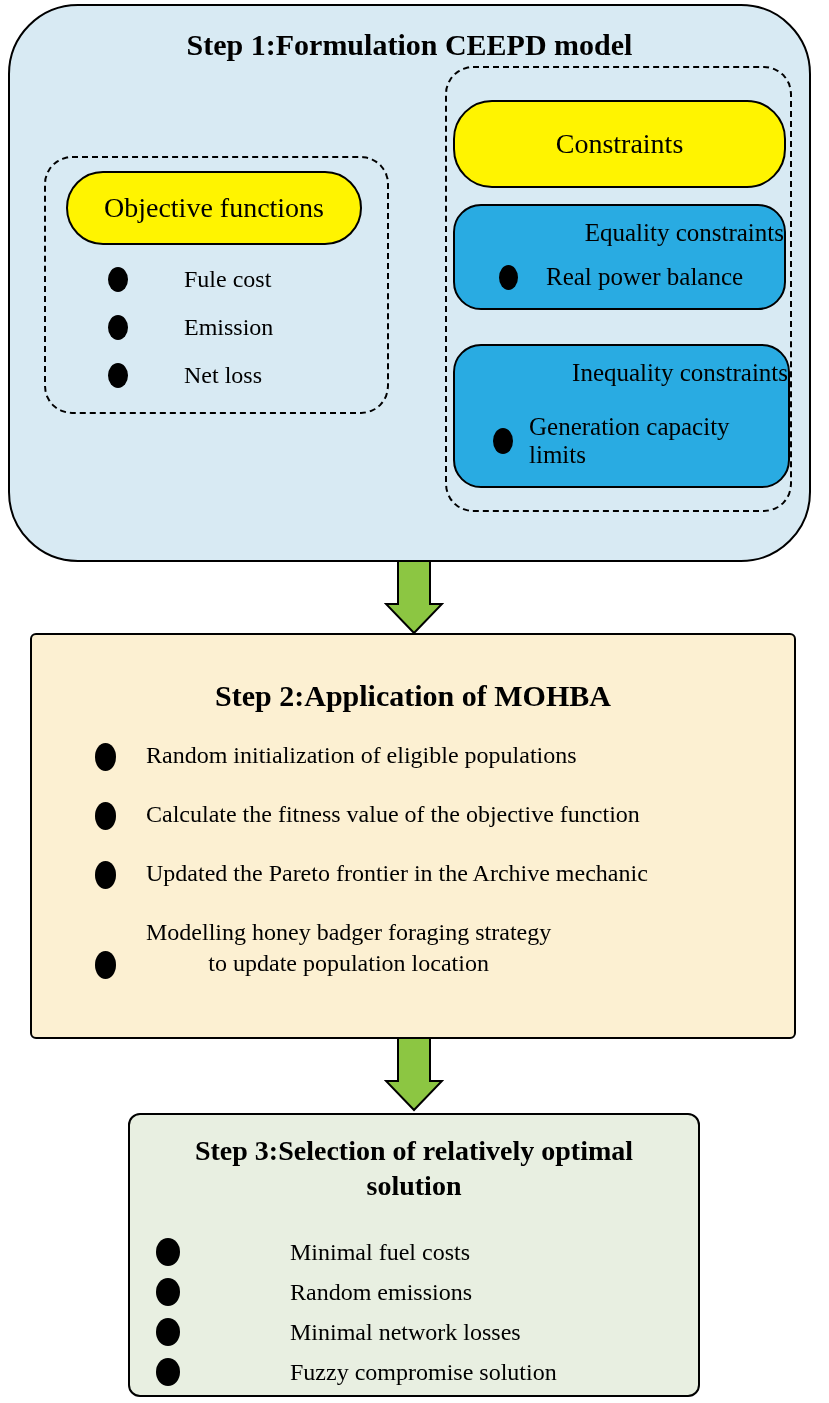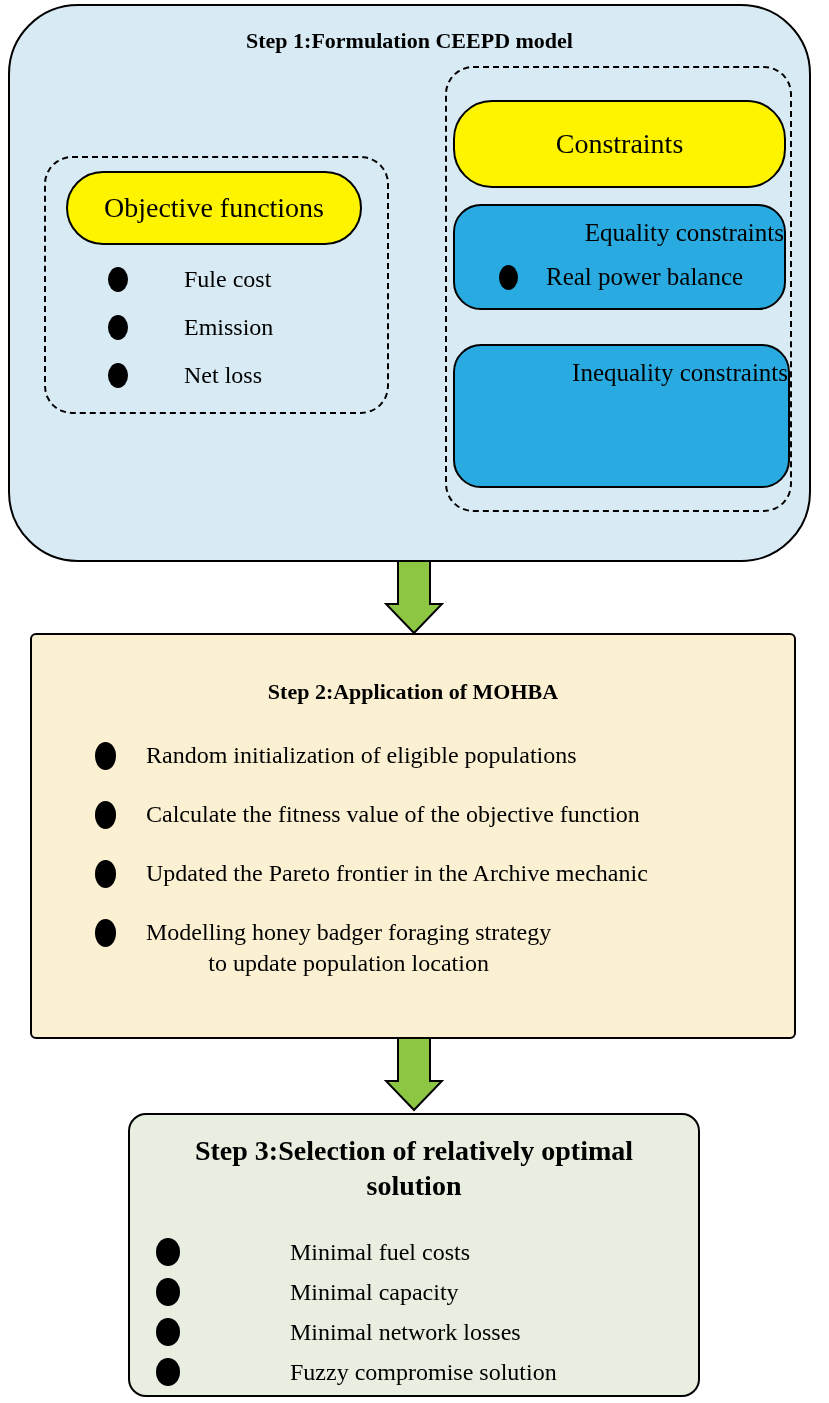--- a/index.html
+++ b/index.html
@@ -16,22 +16,22 @@
     width:829px;height:1403px;position:relative;background:#ffffff;
     font-family:"Liberation Serif", serif;color:#000;
     overflow:hidden;
   }
   .box{position:absolute;box-sizing:border-box;border:2.5px solid var(--outline);}
   .dashedbox{position:absolute;box-sizing:border-box;border:2px dashed var(--outline);border-radius:28px;}
   .pill{
     position:absolute;box-sizing:border-box;border:2.5px solid var(--outline);
     display:flex;align-items:center;justify-content:center;
   }
-  .step-title{position:absolute;left:0;right:0;text-align:center;font-weight:bold;font-size:22px;}
-  .row{display:flex;align-items:flex-start;}
+  .step-title{position:absolute;left:0;right:0;text-align:center;font-weight:bold;font-size:30px;}
+  .row{display:flex;align-items:flex-end;}
   .dot{flex:0 0 auto;background:#000;border-radius:50%;}
   .itemtext{font-size:24px;line-height:31px;}
   .multiline{white-space:pre-line;}
 
   
   #step1{left:8px;top:4px;width:803px;height:558px;border-radius:70px;background:var(--step1-bg);}
   #step1 .step-title{top:22px;}
   
   #objective-group{left:34px;top:150px;width:345px;height:258px;}
   #objective-header{left:20px;top:13px;width:296px;height:74px;border-radius:37px;background:var(--highlight-yellow);font-size:28px;}
@@ -59,21 +59,21 @@
 
   
   #step2{left:30px;top:633px;width:766px;height:406px;border-radius:6px;background:var(--step2-bg);}
   #step2 .step-title{top:44px;}
   #step2-list{position:absolute;left:63px;top:105px;right:18px;}
   #step2-list .row{margin-bottom:28px;}
   #step2-list .dot{width:21px;height:28px;margin-right:30px;margin-top:2px;}
   #step2-list .two-line{text-align:center;}
 
   
-  #step3{left:128px;top:1113px;width:572px;height:284px;border-radius:18px;background:var(--step3-bg);}
+  #step3{left:128px;top:1113px;width:572px;height:284px;border-radius:12px;background:var(--step3-bg);}
   #step3 .step-title{top:18px;font-size:28px;line-height:35px;}
   #step3-list{position:absolute;left:26px;top:122px;right:10px;}
   #step3-list .row{margin-bottom:10px;align-items:center;}
   #step3-list .dot{width:24px;height:28px;margin-right:110px;}
   #step3-list .row:last-child{margin-top:5px;}
   #step3-list .itemtext{line-height:30px;}
 </style>
 </head>
 <body>
 
@@ -104,20 +104,24 @@
     <div class="bluebox" id="equality-box">
       <div class="blue-title">Equality constraints</div>
       <div class="row">
         <span class="dot"></span>
         <span class="blue-item">Real power balance</span>
       </div>
     </div>
 
     <div class="bluebox" id="inequality-box">
       <div class="blue-title">Inequality constraints</div>
+      <div class="row">
+        <span class="dot"></span>
+        <span class="blue-item">Generation capacity limits</span>
+      </div>
     </div>
   </div>
 </div>
 
 <svg class="flow-arrow" id="arrow1" viewBox="0 0 60 75">
   <polygon points="14,1 46,1 46,44 58,44 30,73 2,44 14,44"></polygon>
 </svg>
 
 <div class="box" id="step2">
   <div class="step-title">Step 2:Application of MOHBA</div>
@@ -149,21 +153,21 @@
 <div class="box" id="step3">
   <div class="step-title multiline">Step 3:Selection of relatively optimal
 solution</div>
   <div id="step3-list">
     <div class="row">
       <span class="dot"></span>
       <span class="itemtext">Minimal fuel costs</span>
     </div>
     <div class="row">
       <span class="dot"></span>
-      <span class="itemtext">Minimal capacity</span>
+      <span class="itemtext">Random emissions</span>
     </div>
     <div class="row">
       <span class="dot"></span>
       <span class="itemtext">Minimal network losses</span>
     </div>
     <div class="row">
       <span class="dot"></span>
       <span class="itemtext">Fuzzy compromise solution</span>
     </div>
   </div>

